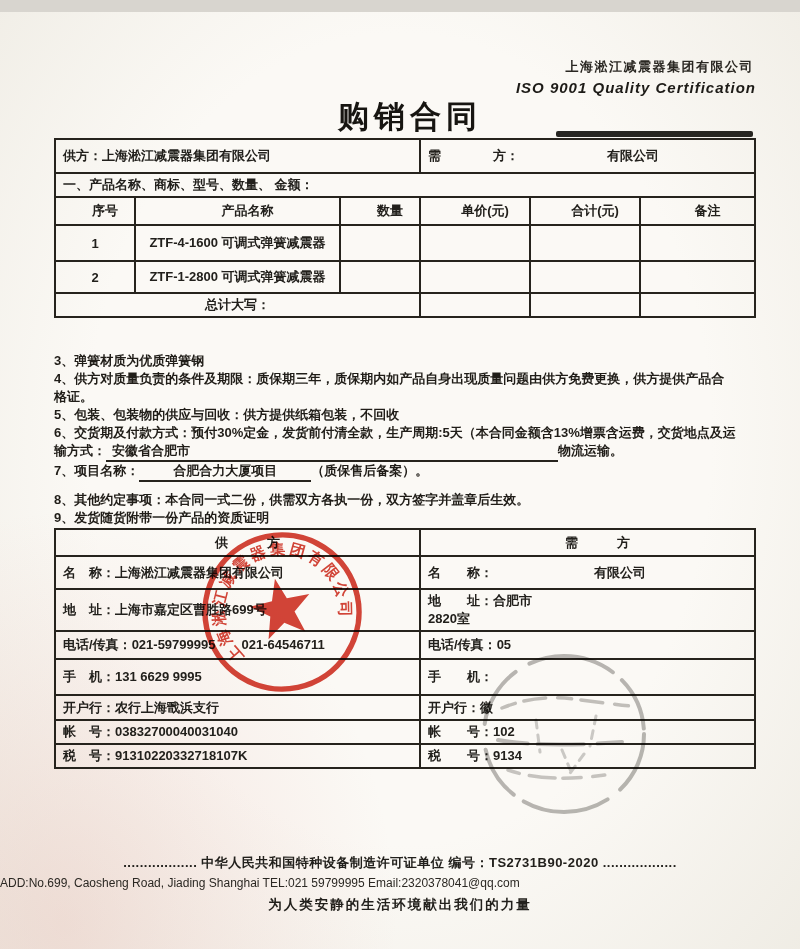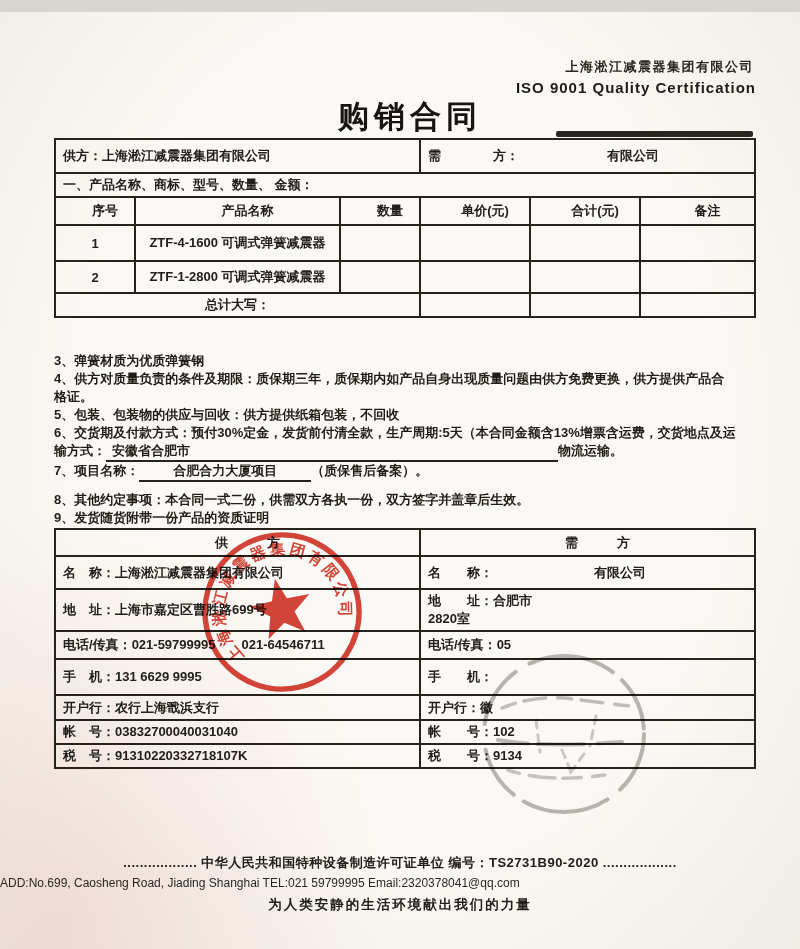--- a/index.html
+++ b/index.html
@@ -8,21 +8,21 @@
     position:relative; width:800px; height:949px; margin:12px auto;
     font-family:"Liberation Sans","DejaVu Sans",sans-serif;
     color:#22201c; font-weight:600;
     background:
       radial-gradient(ellipse at 8% 96%, rgba(226,170,160,.28), transparent 32%),
       radial-gradient(ellipse at 50% 45%, #fbf9f5 55%, #efece4 100%);
     overflow:hidden;
   }
   
   .hdr-company { position:absolute; top:46px; right:46px; font-size:13px; letter-spacing:1.5px; color:#2a2722; }
-  .hdr-iso { position:absolute; top:67px; right:44px; font-size:15px; font-weight:700; letter-spacing:1px; color:#1d1b17; }
+  .hdr-iso { position:absolute; top:67px; right:44px; font-size:15px; font-weight:700; letter-spacing:1px; color:#1d1b17;font-style:italic; }
   .title { position:absolute; top:84px; left:338px; font-size:31px; font-weight:800; letter-spacing:5px; color:#171511; }
   .scan-bar { position:absolute; top:119px; left:556px; width:197px; height:6px; background:#15130f; border-radius:2px; opacity:.92; }
 
   
   table { border-collapse:collapse; table-layout:fixed; position:absolute; background:transparent; }
   td { border:2px solid #26231d; padding:2px 7px; font-size:13px; vertical-align:middle; overflow:hidden; }
   .tbl-a { left:54px; top:126px; width:700px;border-radius:12px; }
   .tbl-b { left:54px; top:516px; width:700px;border-radius:18px; }
   .c { text-align:center; }
   .cellflex { }

